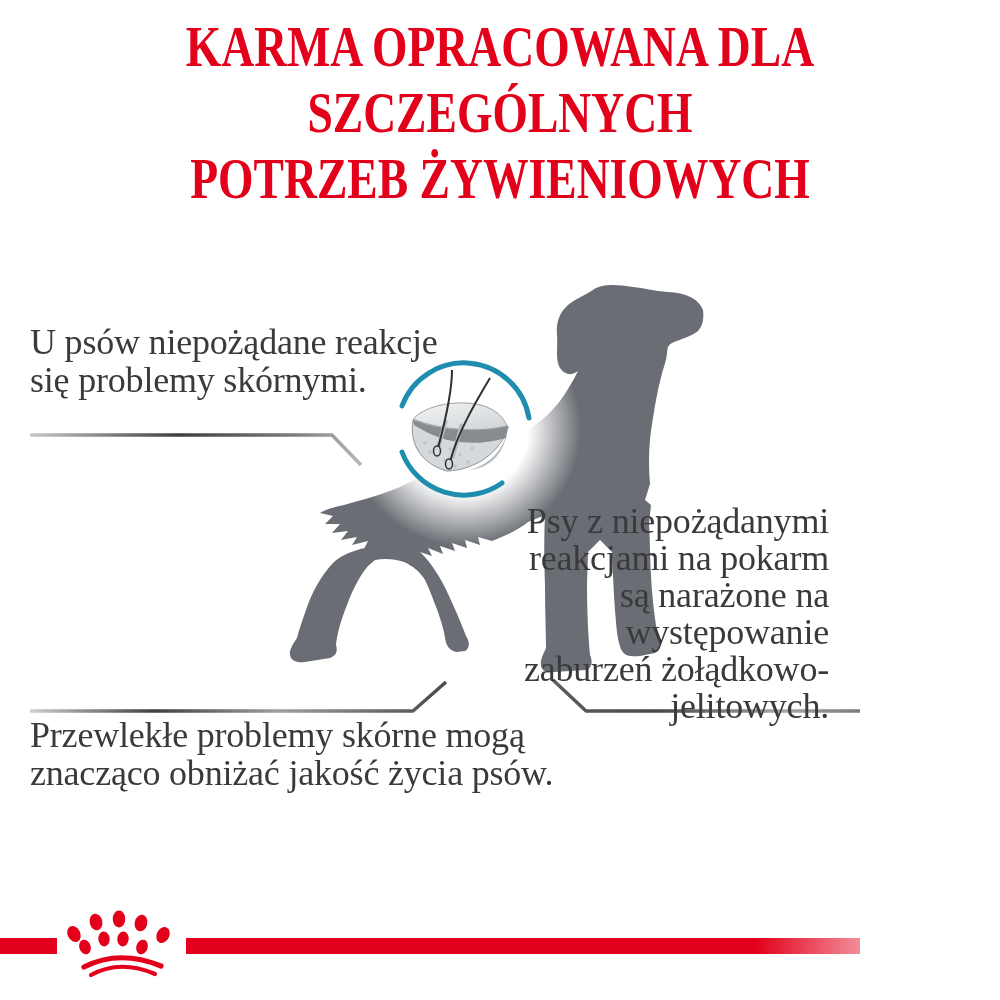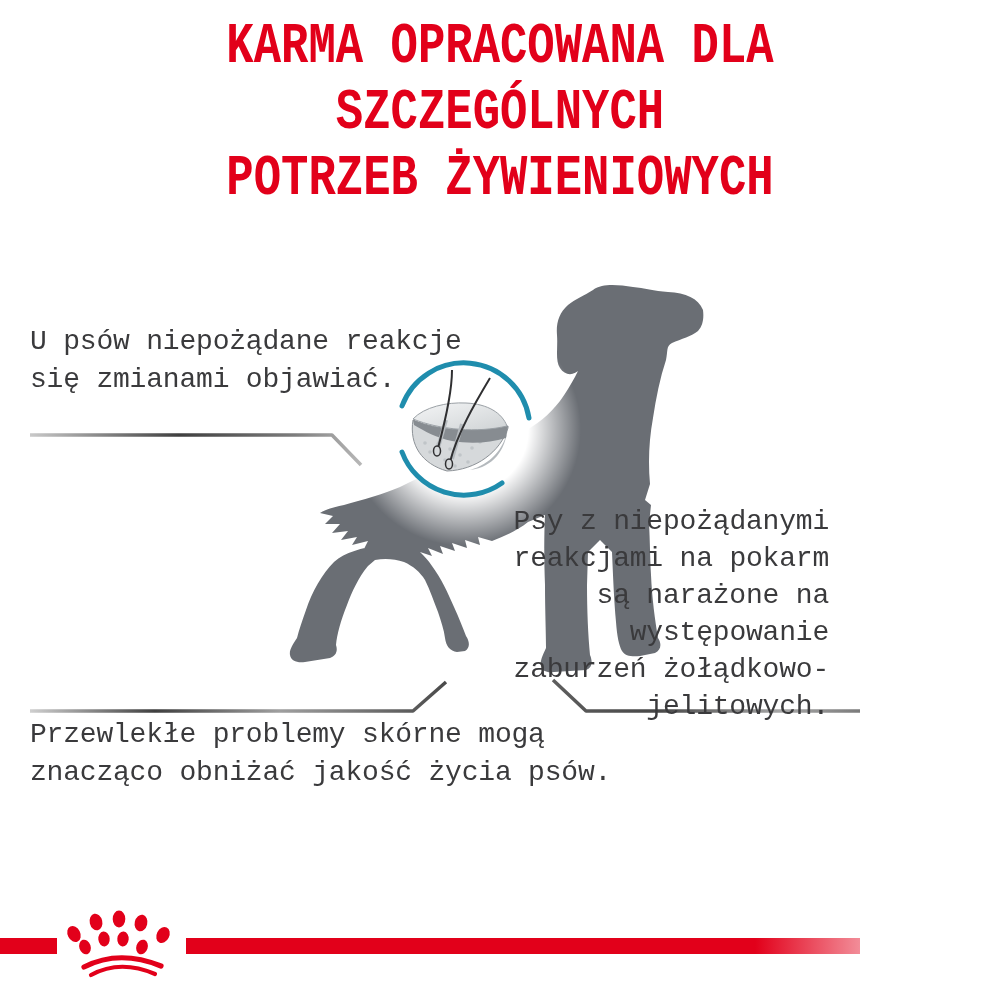--- a/index.html
+++ b/index.html
@@ -1,22 +1,22 @@
 <!DOCTYPE html>
 <html style="--brand-red: #e2001a; --dog-gray: #6a6e74; --ring-teal: #1f8dad; --ink: #3a3a3c;"><head>
 <meta charset="utf-8">
 <style>
   html,body{margin:0;padding:0;background:#fff;}
   .canvas{position:relative;width:860px;height:1000px;background:#ffffff;overflow:hidden;
-          font-family:Liberation Mono, monospace;}
+          font-family:Liberation Serif, serif;}
   .scene{position:absolute;left:0;top:0;z-index:1;}
   .headline{position:absolute;top:14px;left:0;width:1000px;text-align:center;z-index:2;
             color:var(--brand-red,#e2001a);font-weight:bold;font-size:57px;line-height:66px;
             transform:scaleX(0.80);}
-  .callout{position:absolute;z-index:2;color:var(--ink,#3a3a3c);font-size:28px;line-height:38px;
+  .callout{position:absolute;z-index:2;color:var(--ink,#3a3a3c);font-size:36px;line-height:38px;
            letter-spacing:-0.2px;}
   #callout-skin{left:30px;top:323px;}
   #callout-digestive{right:31px;top:503px;text-align:right;line-height:37px;}
   #callout-quality{left:30px;top:716px;}
 </style>
 </head>
 <body>
 
 <div class="canvas">
 
@@ -133,21 +133,21 @@
     </g>
   </svg>
 
   <div class="headline">
     <div>KARMA OPRACOWANA DLA SZCZEGÓLNYCH</div>
     <div>POTRZEB ŻYWIENIOWYCH</div>
   </div>
 
   <div class="callout" id="callout-skin">
     <div>U psów niepożądane reakcje</div>
-    <div>się zmianami objawiać.</div>
+    <div>się problemy skórnymi.</div>
   </div>
 
   <div class="callout" id="callout-digestive">
     <div>Psy z niepożądanymi</div>
     <div>reakcjami na pokarm</div>
     <div>są narażone na</div>
     <div>występowanie</div>
     <div>zaburzeń żołądkowo-</div>
     <div>jelitowych.</div>
   </div>

